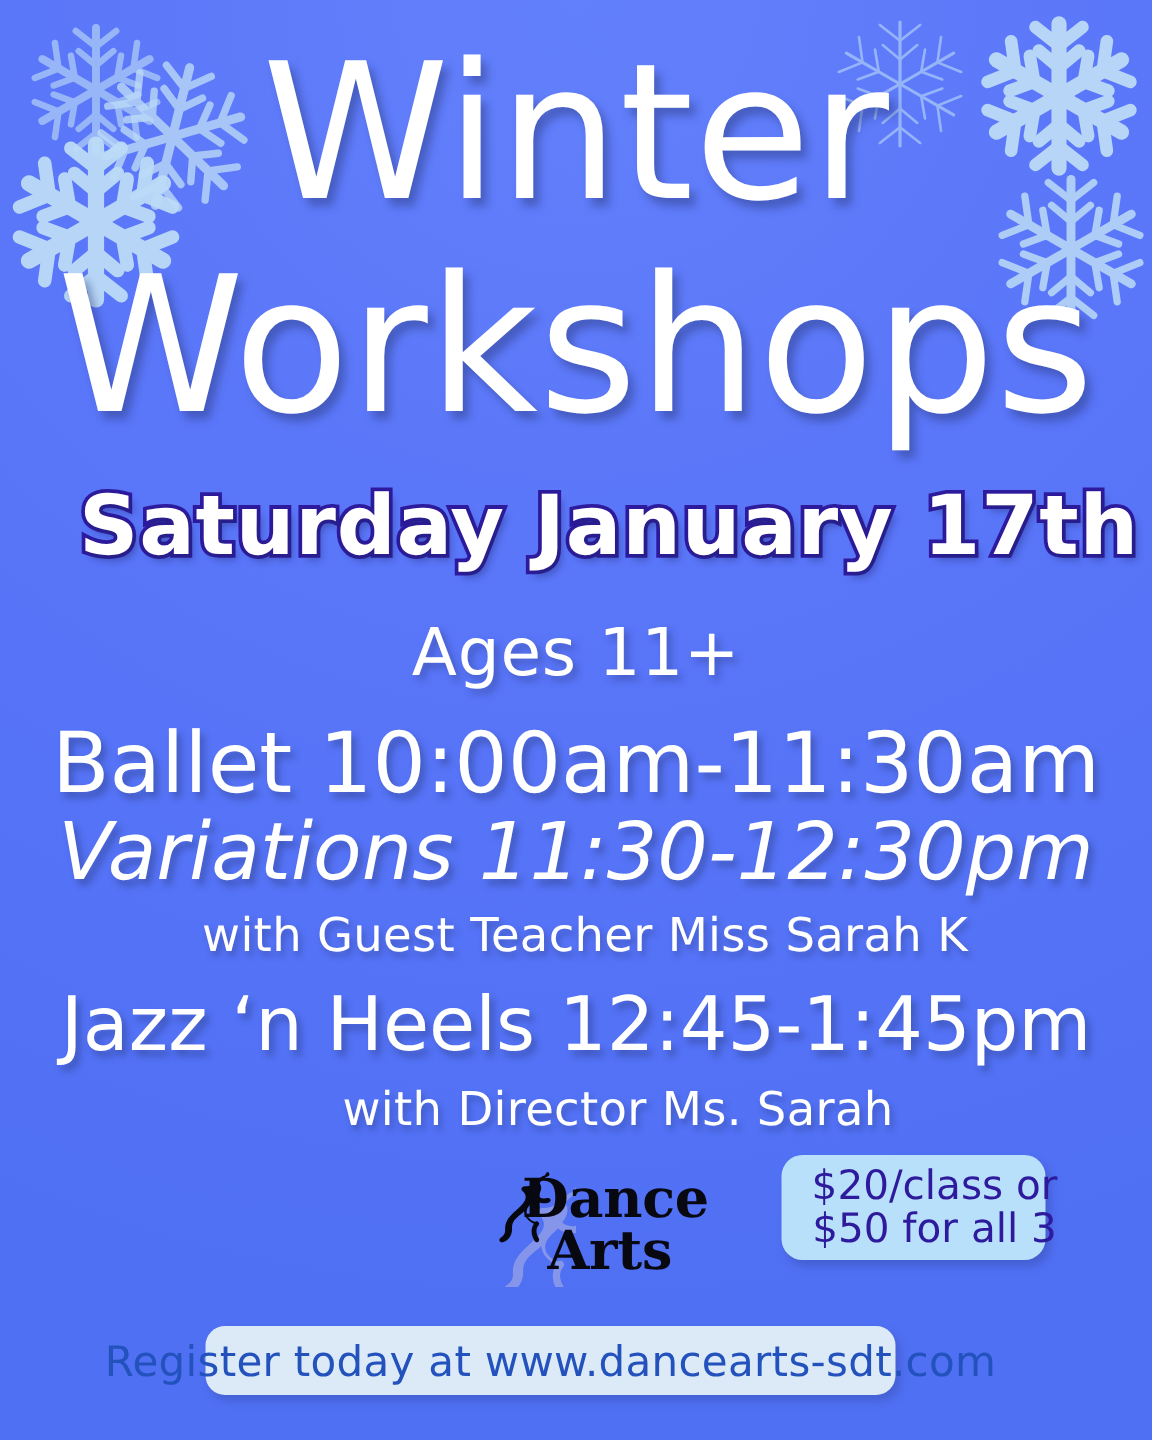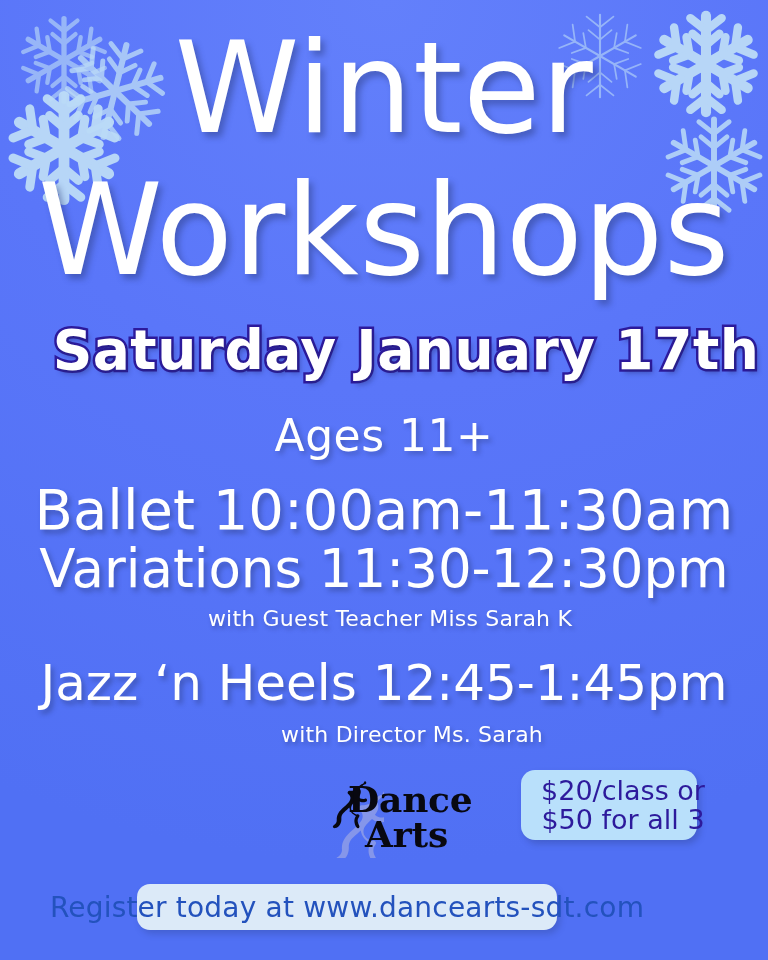--- a/index.html
+++ b/index.html
@@ -96,21 +96,21 @@
     white-space: nowrap;
   }
   #class-ballet  { top: 482px; }
   #class-variations { top: 542px; }
   #class-jazz    { top: 658px; }
 
   .teacher-line {
     position: absolute;
     left: 0; right: 0;
     color: #ffffff;
-    font-size: 22px;
+    font-size: 31px;
     letter-spacing: 0.2px;
     text-shadow: 2px 3px 4px rgba(40, 55, 120, 0.42);
     margin-left: 12px;
   }
   #teacher-variations { top: 606px; }
   #teacher-jazz       { top: 722px; padding-left: 44px; }
 
   
   .logo {
     position: absolute;
@@ -165,21 +165,21 @@
     letter-spacing: 0px;
     white-space: nowrap;
     margin-left: 28px;
   }
 
   
   .register-bar {
     position: absolute;
     left: 137px;
     top: 884px;
-    width: 420px;
+    width: 460px;
     height: 46px;
     background: #dceaf8;
     border-radius: 13px;
     display: flex;
     align-items: center;
     justify-content: center;
     box-shadow: 3px 4px 6px rgba(35, 50, 110, 0.25);
   }
   .register-bar span {
     color: #2352bd;
@@ -491,21 +491,21 @@
     <div class="title" id="title-line1" style="font-size: 126px;">Winter</div>
 
     <div class="title" id="title-line2" style="font-size: 126px;">Workshops</div>
 
     <div class="date-line" style="font-size: 55px;">Saturday January 17th</div>
 
     <div class="ages-line">Ages 11+</div>
 
     <div class="class-line" id="class-ballet" style="font-size: 56px;">Ballet 10:00am-11:30am</div>
 
-    <div class="class-line" id="class-variations" style="font-size: 53px;">Variations 11:30-12:30pm</div>
+    <div class="class-line" id="class-variations" style="font-size: 53px; font-style: italic;">Variations 11:30-12:30pm</div>
 
     <div class="teacher-line" id="teacher-variations">with Guest Teacher Miss Sarah K</div>
 
     <div class="class-line" id="class-jazz" style="font-size: 50px;">Jazz ‘n Heels 12:45-1:45pm</div>
 
     <div class="teacher-line" id="teacher-jazz">with Director Ms. Sarah</div>
 
     <div class="logo">
       <div class="logo-mark">
         <svg viewBox="0 0 72 80" xmlns="http://www.w3.org/2000/svg">

